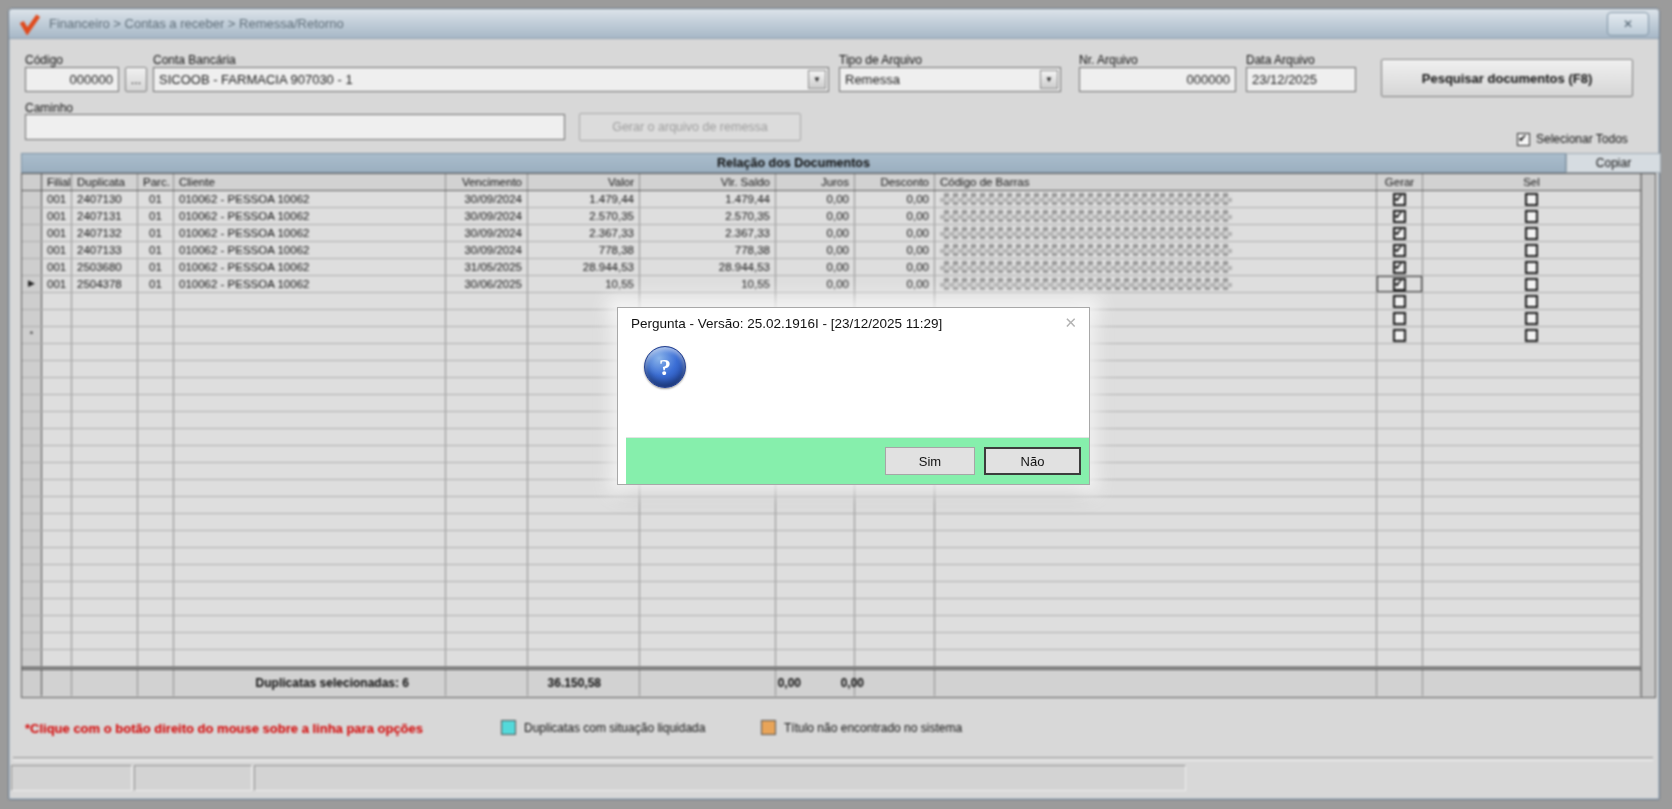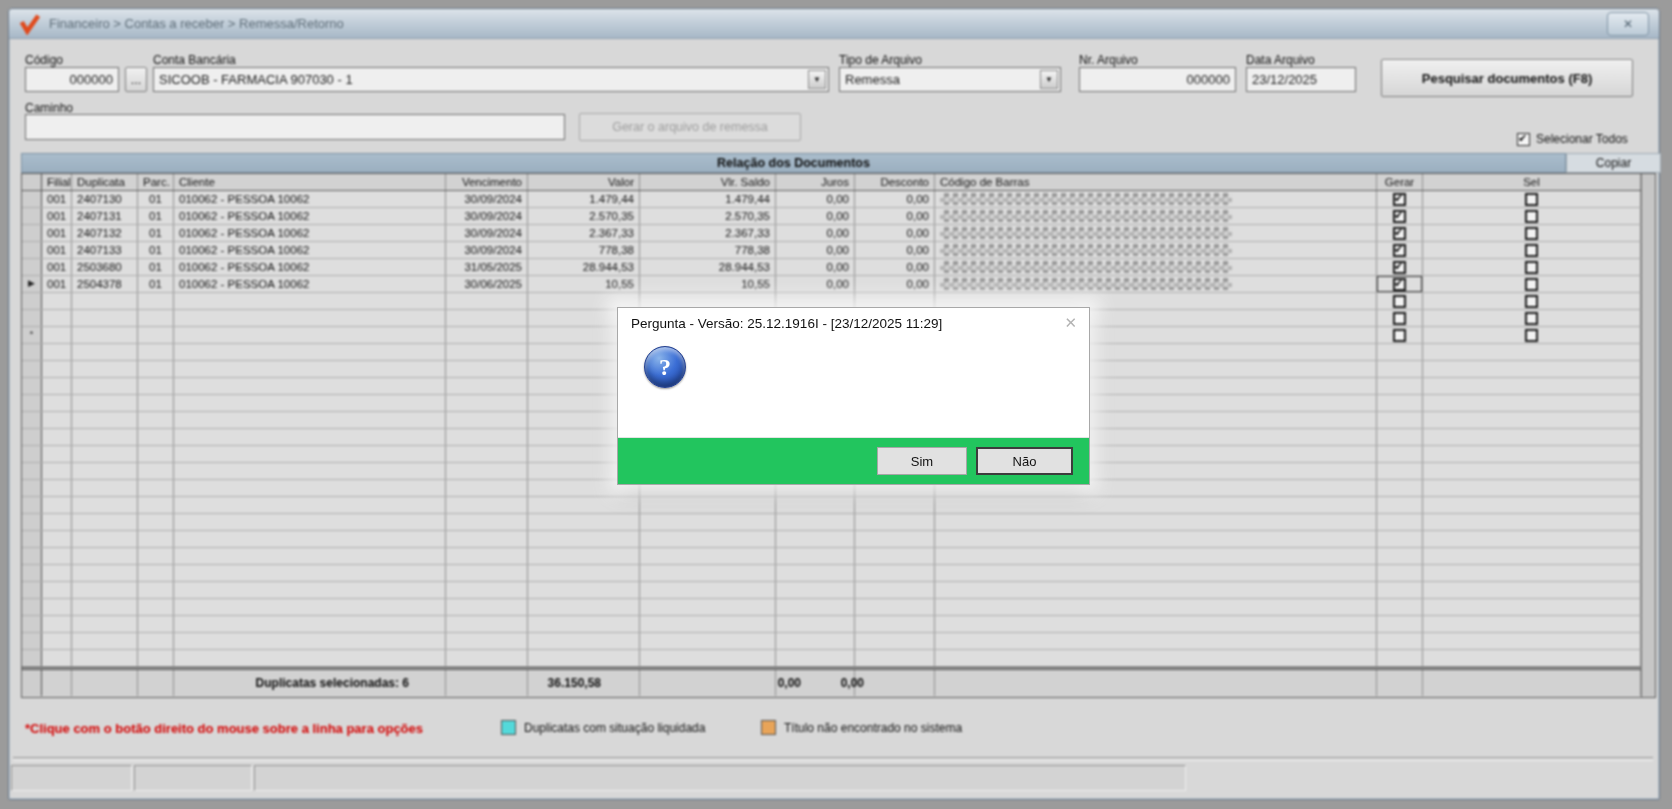--- a/index.html
+++ b/index.html
@@ -82,21 +82,21 @@
       border:1px solid #a8a8a8;box-shadow:0 0 16px 10px rgba(255,255,255,.8),0 6px 22px rgba(0,0,0,.28);}
   .dlg-title{position:absolute;left:13px;top:8px;right:40px;font-size:13.5px;color:#111;white-space:nowrap;}
   .dlg-close{position:absolute;right:12px;top:6px;font-size:15px;color:#b3b3b3;}
   .dlg-icon{position:absolute;left:26px;top:38px;width:40px;height:40px;border-radius:50%;
       background:radial-gradient(circle at 35% 28%,#8ab4ea 0%,#3c6fd6 45%,#1b3f9e 100%);
       border:1px solid #24408f;
       box-shadow:inset 0 -5px 7px rgba(0,0,0,.35),inset 0 3px 4px rgba(255,255,255,.55),0 1px 2px rgba(0,0,0,.4);
       color:#fff;font-weight:bold;font-size:24px;display:flex;align-items:center;justify-content:center;
       font-family:"Liberation Serif","DejaVu Serif",serif;}
   .dlg-msg{position:absolute;left:80px;top:47px;width:374px;font-size:13.5px;color:#101010;line-height:1.5;}
-  .dlg-btnbar{position:absolute;left:0;right:0;bottom:0;height:46px;background:#22c55e;border-top:1px solid #e3e3e3;}
+  .dlg-btnbar{position:absolute;left:8px;right:0;bottom:0;height:46px;background:#86efac;border-top:1px solid #e3e3e3;}
   .dlg-btn{position:absolute;top:9px;height:28px;background:#e1e1e1;border:1px solid #a6a6a6;
       font-size:13px;font-family:"Liberation Sans","DejaVu Sans",sans-serif;color:#111;}
   .dlg-btn.sim{left:259px;width:90px;}
   .dlg-btn.nao{left:358px;width:97px;border:2px solid #3c3c3c;}
 </style>
 </head>
 <body>
 
 <div class="stage">
 
@@ -634,21 +634,21 @@
       <span>Título não encontrado no sistema</span>
     </div>
 
     <div class="groove" style="left:4px;top:748px;width:1640px;"></div>
     <div class="spanel" style="left:2px;top:756px;width:121px;"></div>
     <div class="spanel" style="left:125px;top:756px;width:118px;"></div>
     <div class="spanel" style="left:245px;top:756px;width:932px;"></div>
   </div>
 
   <div class="dialog">
-    <div class="dlg-title">Pergunta - Versão: 25.12.1916I - [23/12/2025 11:29]</div>
+    <div class="dlg-title">Pergunta - Versão: 25.02.1916I - [23/12/2025 11:29]</div>
     <div class="dlg-close">✕</div>
     <div class="dlg-icon">
       <span>?</span>
     </div>
     <div class="dlg-btnbar">
       <button class="dlg-btn sim">Sim</button>
       <button class="dlg-btn nao">Não</button>
     </div>
   </div>
 

